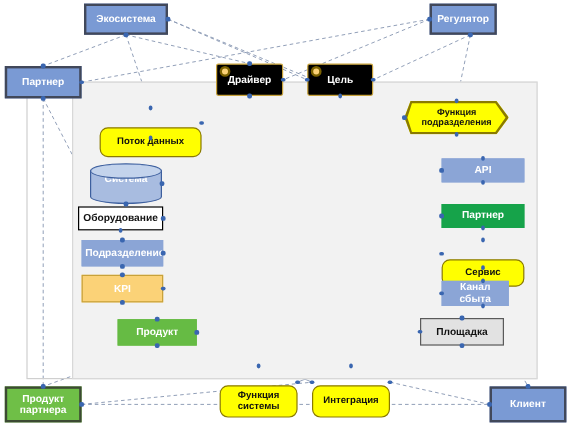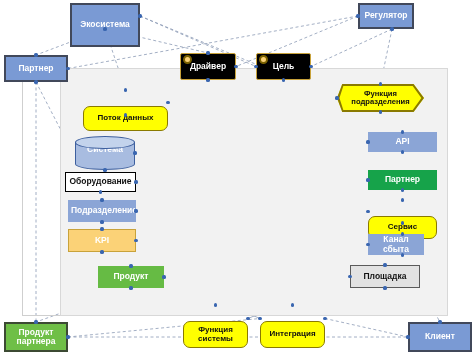--- a/index.html
+++ b/index.html
@@ -258,21 +258,21 @@
       <line x1="402.5" y1="255" x2="440" y2="322" stroke="#8c9bb5" stroke-width="0.8" stroke-dasharray="3,2.5"></line>
       <line x1="325" y1="318.5" x2="408" y2="337" stroke="#8c9bb5" stroke-width="0.8" stroke-dasharray="3,2.5"></line>
       <line x1="68" y1="337" x2="408" y2="337" stroke="#8c9bb5" stroke-width="0.8" stroke-dasharray="3,2.5"></line>
       <line x1="68" y1="337" x2="260" y2="318.5" stroke="#8c9bb5" stroke-width="0.8" stroke-dasharray="3,2.5"></line>
     </svg>
   <div id="frame-layer">
       <div class="frame frame-outer" style="left: 22px; top: 68px; width: 426px; height: 248px;"></div>
       <div class="frame frame-inner" style="left: 60px; top: 68px; width: 388px; height: 248px;"></div>
     </div>
   <div id="node-layer">
-      <div class="node st-blue-outer" style="left: 70px; top: 3px; width: 70px; height: 44px;">
+      <div class="node st-blue-outer" style="left: 70px; top: 3px; width: 70px; height: 26px;">
         <span class="lbl">Экосистема</span>
       </div>
       <div class="node st-blue-outer" style="left: 358px; top: 3px; width: 56px; height: 26px;">
         <span class="lbl">Регулятор</span>
       </div>
       <div class="node st-blue-outer" style="left: 4px; top: 55px; width: 64px; height: 27px;">
         <span class="lbl">Партнер</span>
       </div>
       <div class="node st-amber-round" style="left: 180px; top: 53px; width: 56px; height: 27px;">
         <div class="motif"></div>

